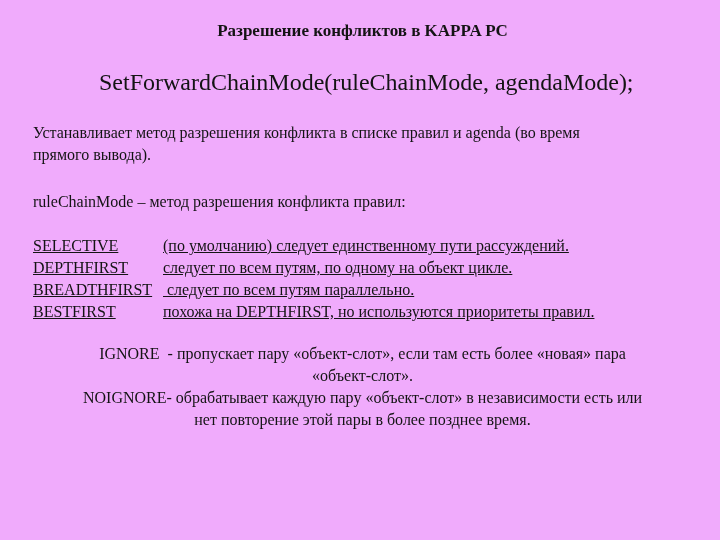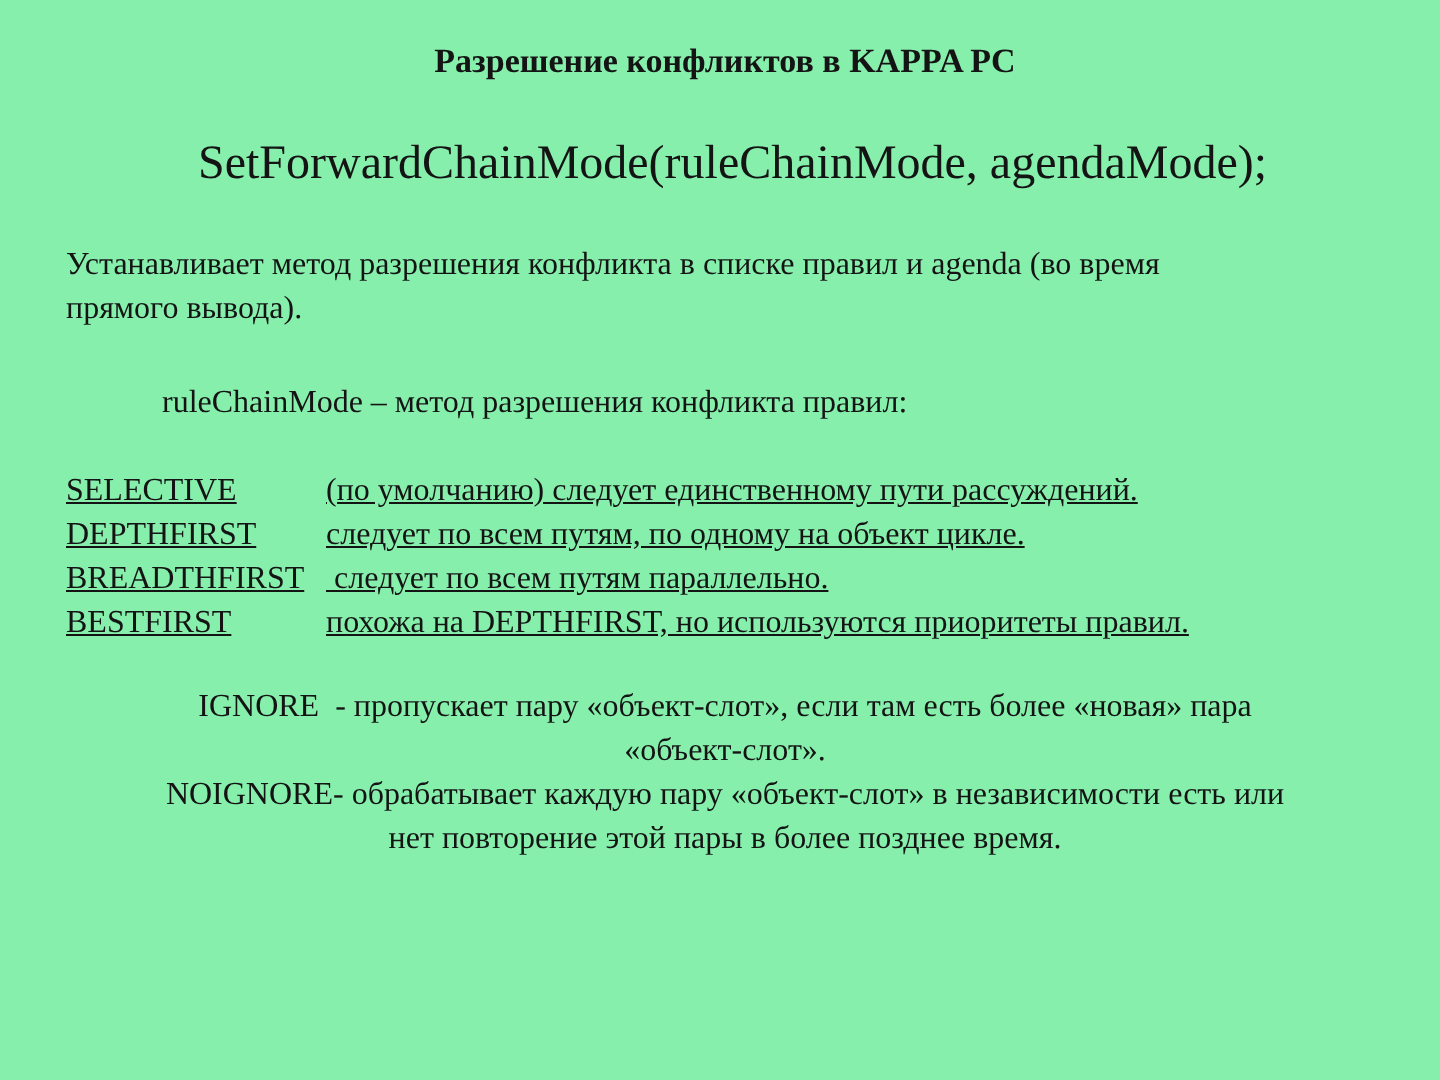--- a/index.html
+++ b/index.html
@@ -5,21 +5,21 @@
   html, body {
     margin: 0;
     padding: 0;
     background: #ffffff;
   }
   .page {
     position: relative;
     width: 720px;
     height: 540px;
     box-sizing: border-box;
-    background: #86efac;
+    background: #f0abfc;
     color: #141414;
     font-family: "Liberation Serif", "DejaVu Serif", serif;
     font-size: 16px;
     line-height: 22px;
     padding: 0 28px 0 33px;
     overflow: hidden;
   }
   .title {
     margin-top: 19px;
     text-align: center;
@@ -36,21 +36,20 @@
     white-space: pre-wrap;
   }
   .para {
     white-space: pre-wrap;
   }
   .intro {
     margin-top: 24px;
   }
   .rule-heading {
     margin-top: 25px;
-    margin-left: 48px;
   }
   .modes {
     margin-top: 22px;
     display: grid;
     grid-template-columns: 130px 1fr;
     grid-auto-rows: 22px;
   }
   .mode-name, .mode-desc {
     white-space: pre-wrap;
     text-decoration: underline;

